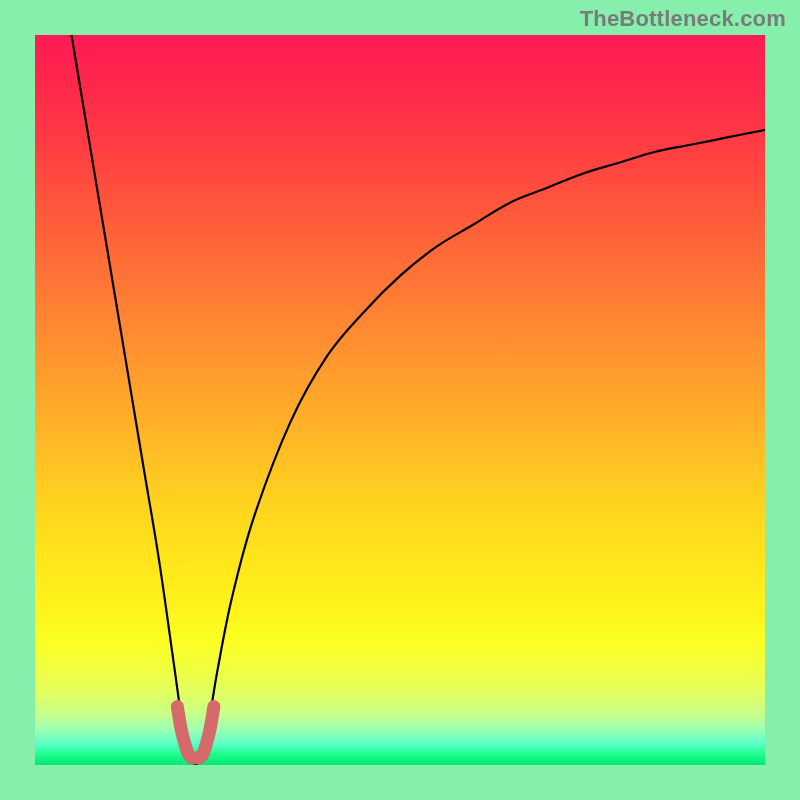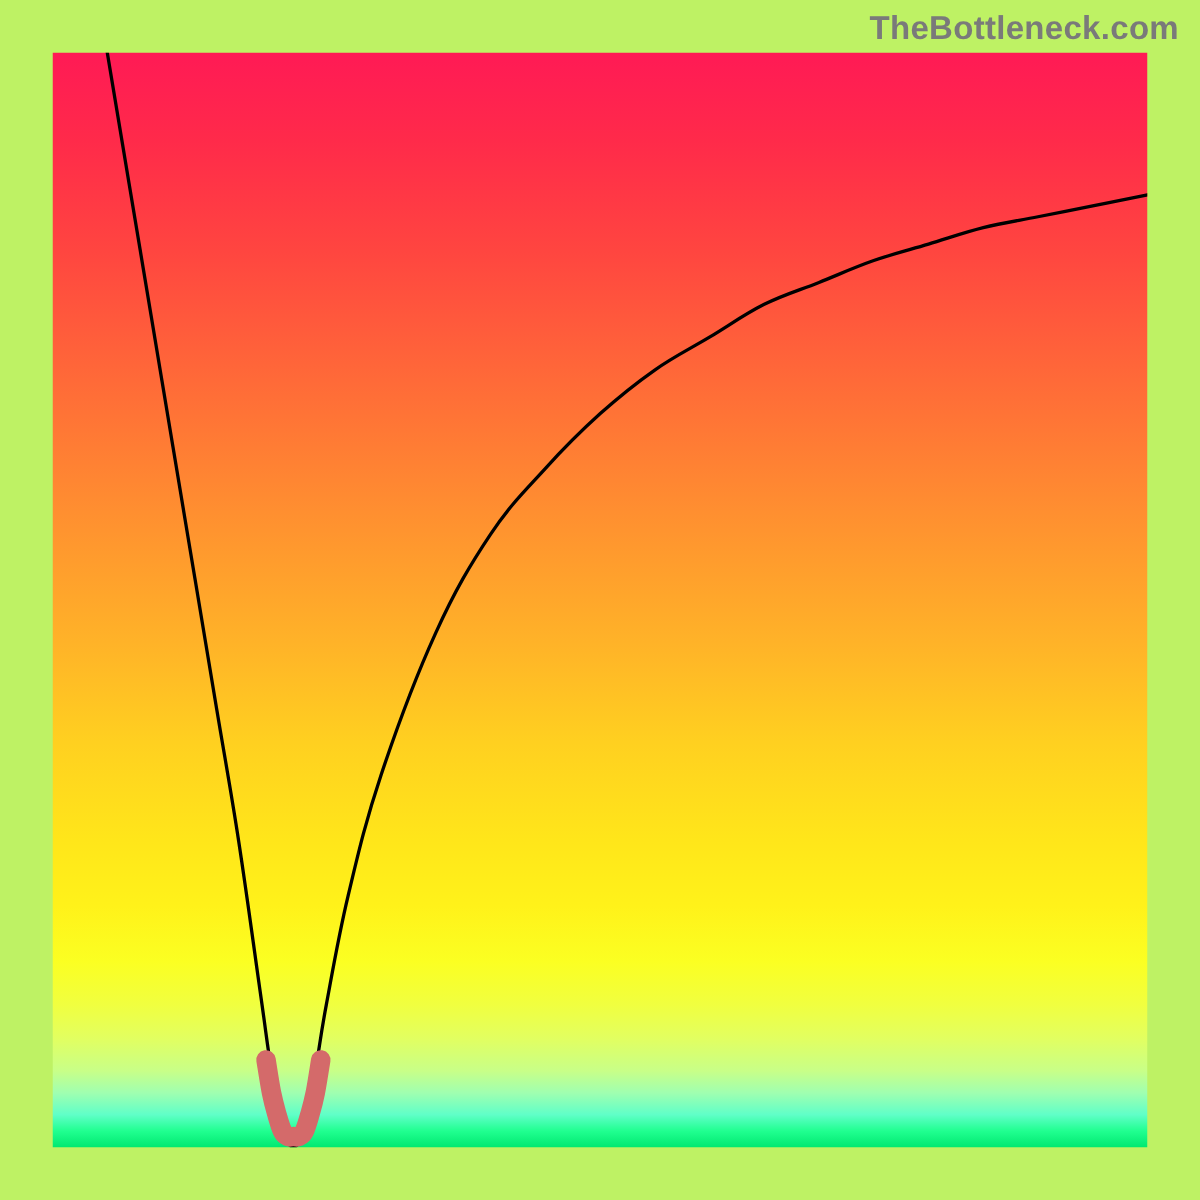--- a/index.html
+++ b/index.html
@@ -9,21 +9,21 @@
     height: 800px;
     background: #000;
     overflow: hidden;
   }
   .frame {
     position: absolute;
     top: 0;
     left: 0;
     width: 800px;
     height: 800px;
-    background: #bef264;
+    background: #86efac;
   }
   .plot {
     position: absolute;
     top: 35px;
     left: 35px;
     width: 730px;
     height: 730px;
     overflow: hidden;
   }
   .gradient {

